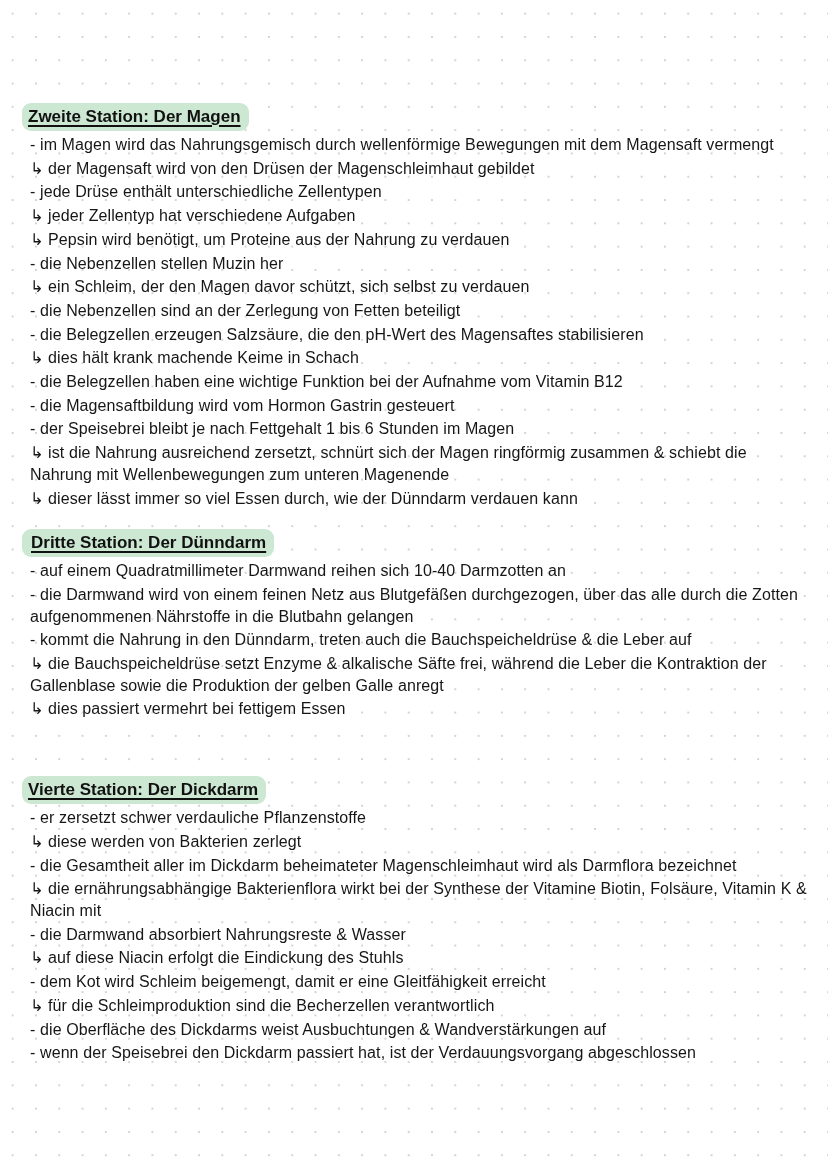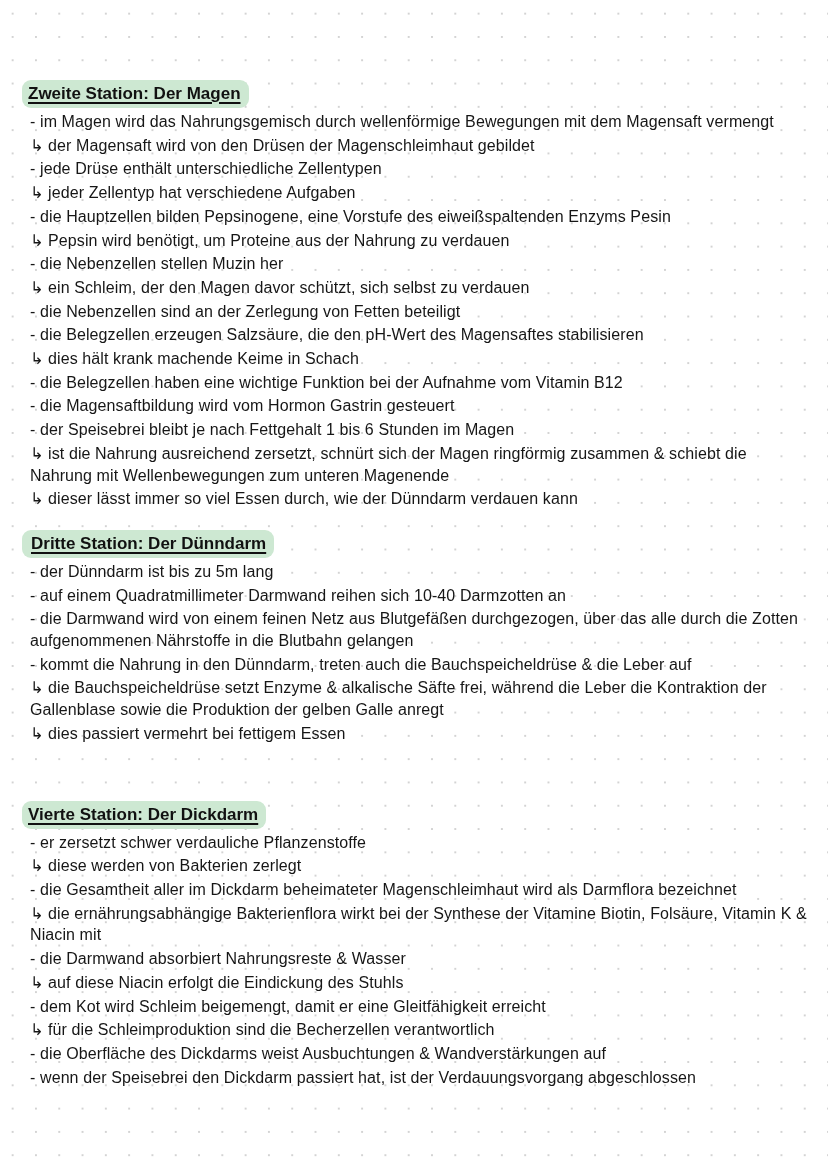--- a/index.html
+++ b/index.html
@@ -14,21 +14,21 @@
     overflow: hidden;
     background-color: #ffffff;
     background-image: radial-gradient(circle, #d3d3d3 1.05px, rgba(255,255,255,0) 1.45px);
     background-size: 23.3px 23.3px;
     background-position: 1px 2px;
     font-family: "Liberation Sans", "DejaVu Sans", sans-serif;
   }
   .content {
     position: absolute;
     left: 28px;
-    top: 80px;
+    top: 103px;
     width: 786px;
   }
   .section {
     margin: 0 0 20px 0;
   }
   .heading-row {
     margin: 0 0 3px 0;
   }
   .section-heading {
     display: inline-block;
@@ -57,36 +57,34 @@
 <body>
 
 <div class="page">
   <div class="content">
       <section class="section">
         <div class="heading-row"><h2 class="section-heading" style="background-color: rgb(205, 232, 210);">Zweite Station: Der Magen</h2></div>
         <p class="note-line">- im Magen wird das Nahrungsgemisch durch wellenförmige Bewegungen mit dem Magensaft vermengt</p>
         <p class="note-line">↳ der Magensaft wird von den Drüsen der Magenschleimhaut gebildet</p>
         <p class="note-line">- jede Drüse enthält unterschiedliche Zellentypen</p>
         <p class="note-line">↳ jeder Zellentyp hat verschiedene Aufgaben</p>
-        <p class="note-line">- die Hauptzellen bilden Pepsinogene, eine Vorstufe des eiweißspaltenden Enzyms Pesin</p>
         <p class="note-line">↳ Pepsin wird benötigt, um Proteine aus der Nahrung zu verdauen</p>
         <p class="note-line">- die Nebenzellen stellen Muzin her</p>
         <p class="note-line">↳ ein Schleim, der den Magen davor schützt, sich selbst zu verdauen</p>
         <p class="note-line">- die Nebenzellen sind an der Zerlegung von Fetten beteiligt</p>
         <p class="note-line">- die Belegzellen erzeugen Salzsäure, die den pH-Wert des Magensaftes stabilisieren</p>
         <p class="note-line">↳ dies hält krank machende Keime in Schach</p>
         <p class="note-line">- die Belegzellen haben eine wichtige Funktion bei der Aufnahme vom Vitamin B12</p>
         <p class="note-line">- die Magensaftbildung wird vom Hormon Gastrin gesteuert</p>
         <p class="note-line">- der Speisebrei bleibt je nach Fettgehalt 1 bis 6 Stunden im Magen</p>
         <p class="note-line">↳ ist die Nahrung ausreichend zersetzt, schnürt sich der Magen ringförmig zusammen &amp; schiebt die Nahrung mit Wellenbewegungen zum unteren Magenende</p>
         <p class="note-line">↳ dieser lässt immer so viel Essen durch, wie der Dünndarm verdauen kann</p>
       </section>
       <section class="section">
         <div class="heading-row"><h2 class="section-heading" style="background-color: rgb(205, 232, 210); padding-left: 9px;">Dritte Station: Der Dünndarm</h2></div>
-        <p class="note-line">- der Dünndarm ist bis zu 5m lang</p>
         <p class="note-line">- auf einem Quadratmillimeter Darmwand reihen sich 10-40 Darmzotten an</p>
         <p class="note-line">- die Darmwand wird von einem feinen Netz aus Blutgefäßen durchgezogen, über das alle durch die Zotten aufgenommenen Nährstoffe in die Blutbahn gelangen</p>
         <p class="note-line">- kommt die Nahrung in den Dünndarm, treten auch die Bauchspeicheldrüse &amp; die Leber auf</p>
         <p class="note-line">↳ die Bauchspeicheldrüse setzt Enzyme &amp; alkalische Säfte frei, während die Leber die Kontraktion der Gallenblase sowie die Produktion der gelben Galle anregt</p>
         <p class="note-line">↳ dies passiert vermehrt bei fettigem Essen</p>
       </section>
       <section class="section">
         <div class="heading-row"><h2 class="section-heading" style="background-color: rgb(205, 232, 210); margin-top: 36px;">Vierte Station: Der Dickdarm</h2></div>
         <p class="note-line">- er zersetzt schwer verdauliche Pflanzenstoffe</p>
         <p class="note-line">↳ diese werden von Bakterien zerlegt</p>

